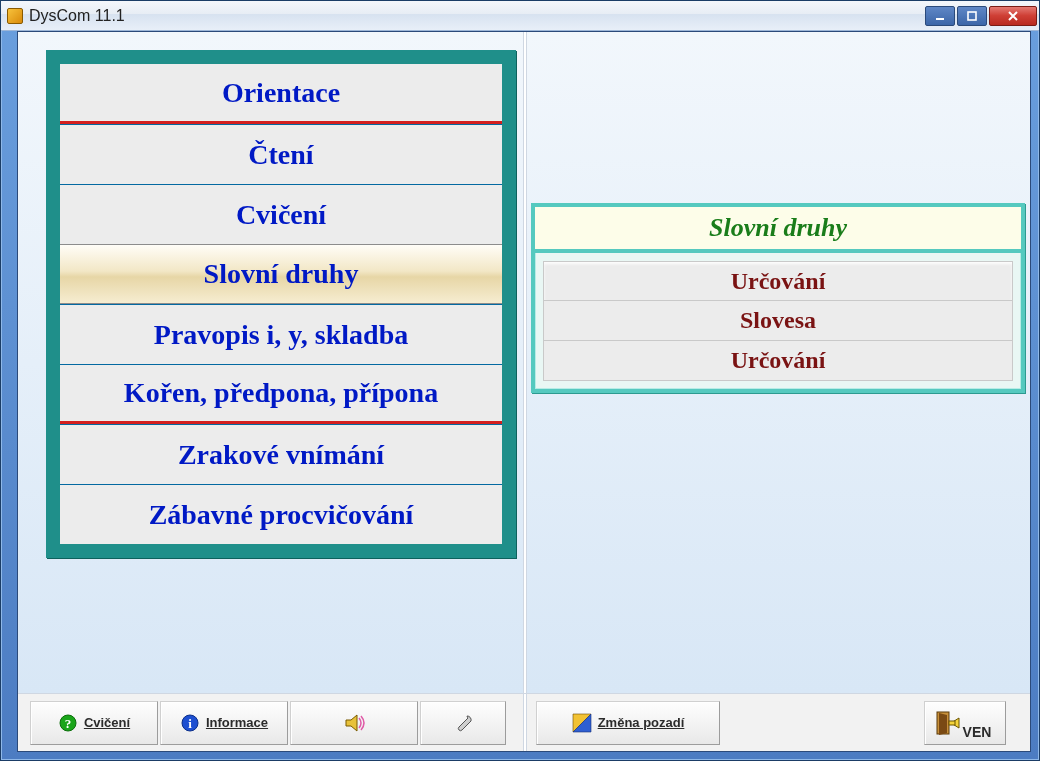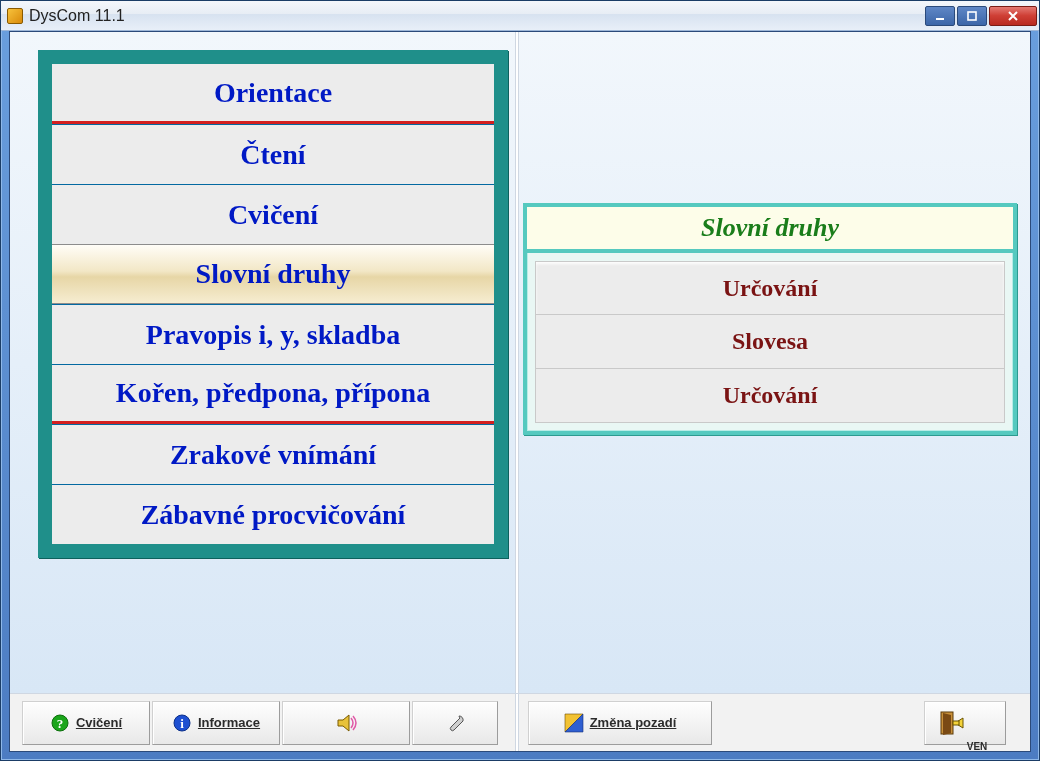--- a/index.html
+++ b/index.html
@@ -36,21 +36,21 @@
   }
   .winbtn.close {
     width: 48px;
     background: linear-gradient(to bottom,#e47a73 0%, #cf3f35 48%, #b82a20 100%);
     border-color: #7a1c15;
   }
   .winbtn svg { display:block; }
 
   
   .client {
-    flex: 1; margin: 0 8px 8px 8px;
+    flex: 1; margin: 0 8px 8px 16px;
     background: #fff;
     border: 1px solid #2b4a7a;
     position: relative;
     display: flex; flex-direction: column;
   }
   .workspace {
     flex: 1; position: relative;
     background: linear-gradient(to bottom, #f2f7fc 0%, #d8e7f6 100%);
     overflow: hidden;
   }
@@ -91,21 +91,21 @@
   }
   .sub-title {
     height: 46px; display: flex; align-items: center; justify-content: center;
     background: #fdfde9;
     font-style: italic; font-size: 26px; font-weight: 600; color: #1a7d1a;
     border-bottom: 4px solid #55c9bf;
     font-family: "Times New Roman", serif;
   }
   .sub-list { padding: 8px; }
   .sub-item {
-    height: 54px; display: flex; align-items: center; justify-content: center;
+    height: 40px; display: flex; align-items: center; justify-content: center;
     font-size: 24px; font-weight: bold; color: #7a1313;
     background: #ececec;
     border: 1px solid #c9c9c9; border-top: none;
     cursor: pointer;
   }
   .sub-item:first-child {
     border-top: 1px solid #c9c9c9;
     box-shadow: inset 0 2px 3px rgba(255,255,255,0.9);
   }
 
@@ -268,18 +268,18 @@
 
       <div class="btn btn-ven" style="text-decoration:none;">
         <span class="ic" style="width:26px;height:26px;">
           <svg width="26" height="26" viewBox="0 0 26 26">
             <rect x="2" y="2" width="12" height="22" fill="#c8903a" stroke="#5a3a0a" stroke-width="1"></rect>
             <polygon points="4,3 12,5 12,23 4,25" fill="#7a4a14"></polygon>
             <path d="M24 8 L16 13 L24 18 Z" fill="#f4d33a" stroke="#6b5400" stroke-width="1"></path>
             <rect x="14" y="11" width="6" height="4" fill="#f4d33a" stroke="#6b5400" stroke-width="1"></rect>
           </svg>
         </span>
-        <span style="font-family:Arial; font-size:10px; font-weight:bold; text-decoration:none; position:relative; top:24px; left:-4px;">VEN</span>
+        <span style="font-family:Arial; font-size:14px; font-weight:bold; text-decoration:none; position:relative; top:9px; left:-4px;">VEN</span>
       </div>
 
     </div>
   </div>
 </div>
 
 </body></html>

